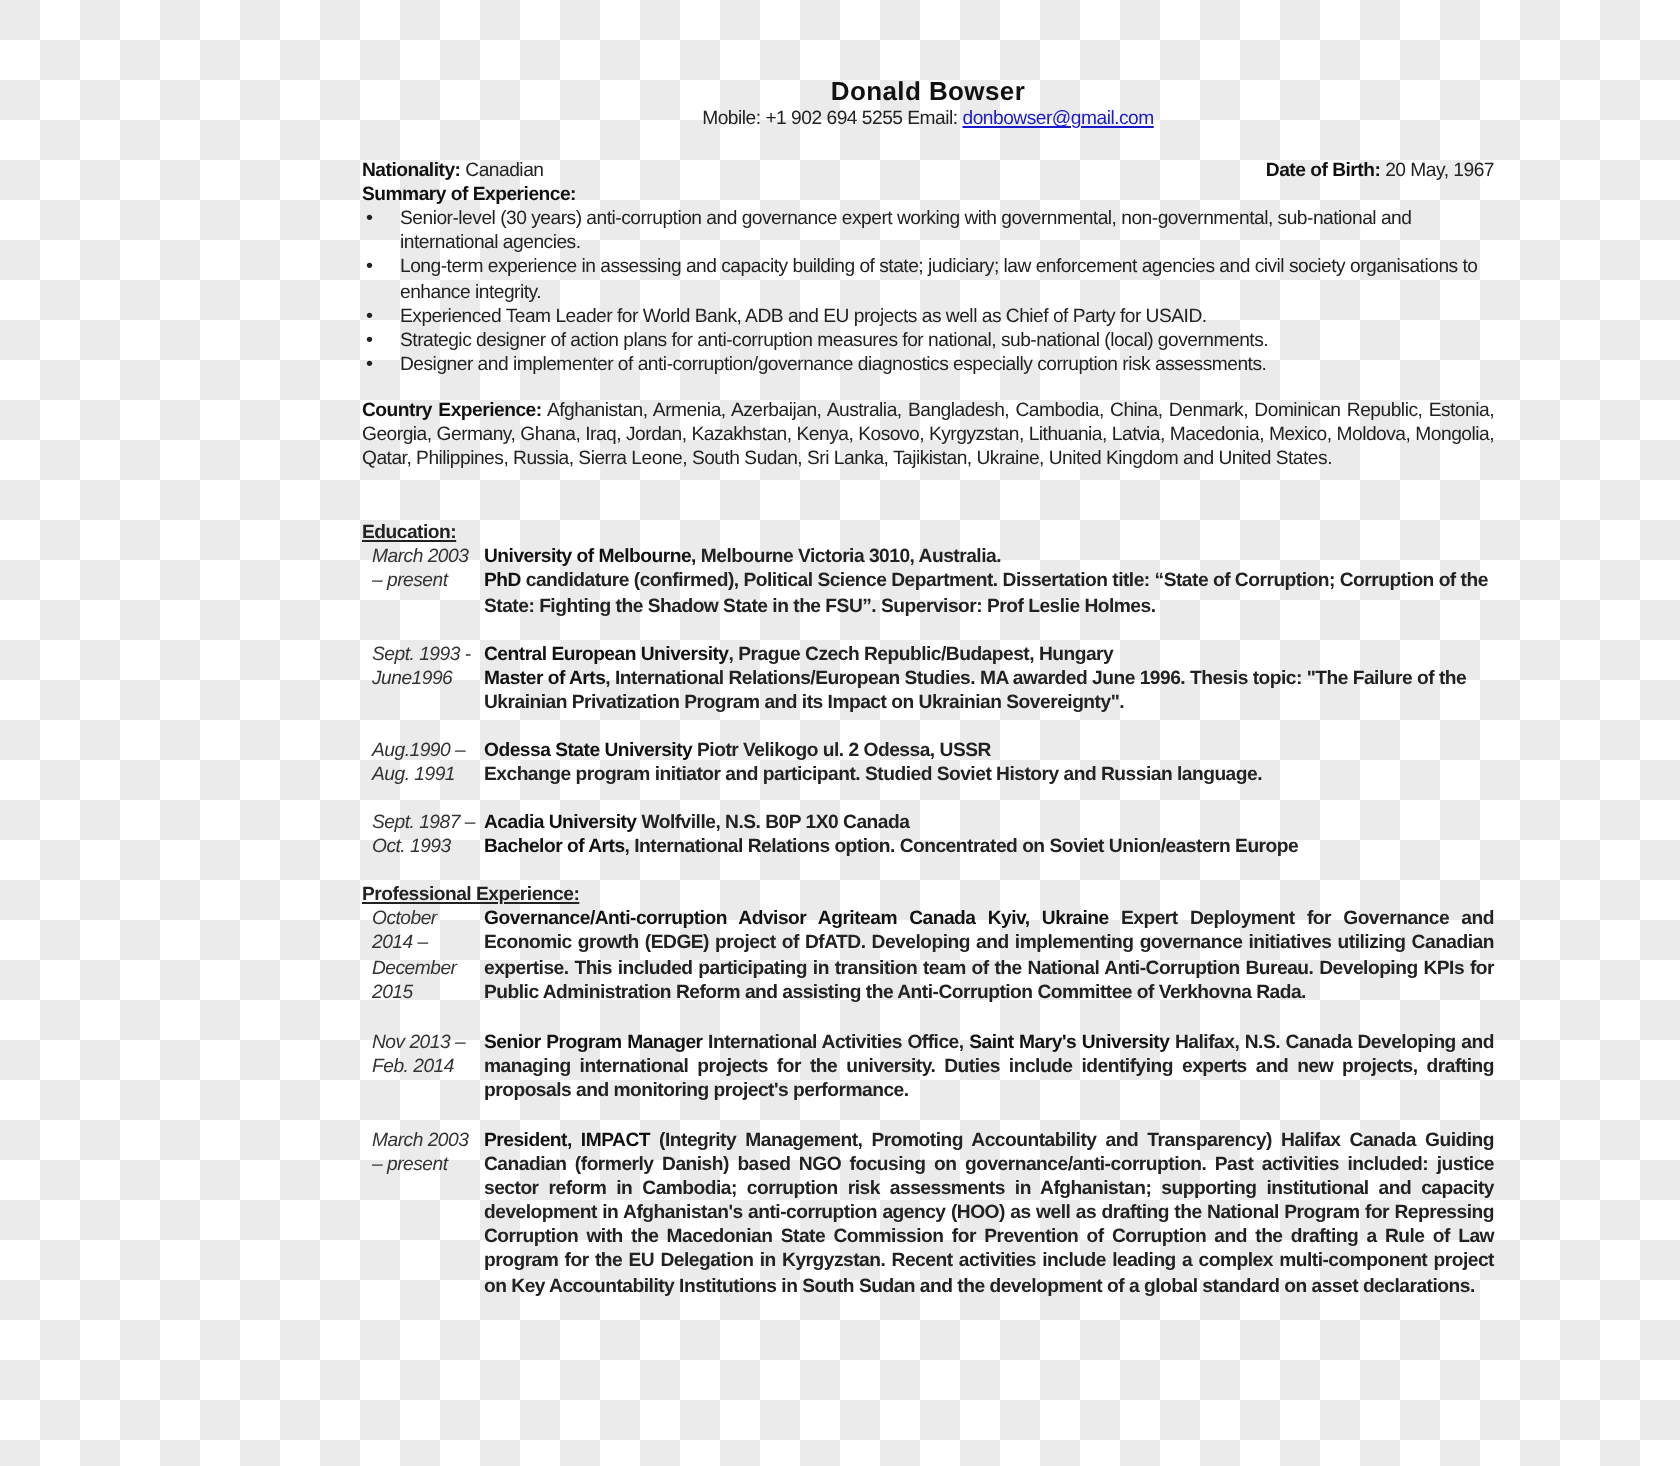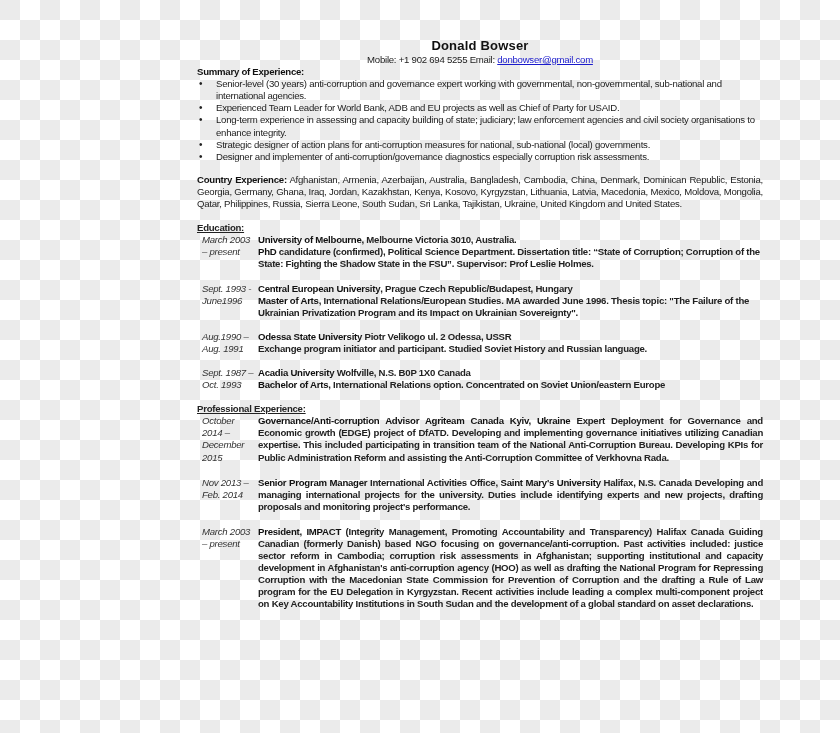--- a/index.html
+++ b/index.html
@@ -9,52 +9,56 @@
     background-image:
       linear-gradient(45deg, #ebebeb 25%, transparent 25%, transparent 75%, #ebebeb 75%),
       linear-gradient(45deg, #ebebeb 25%, transparent 25%, transparent 75%, #ebebeb 75%);
     background-size:40px 40px;
     background-position:20px 0, 0 20px;
     font-family:"Liberation Sans", sans-serif;
     color:#222;
   }
   .page {
     position:absolute; left:181px; top:38px; width:566px;
-    font-size:9.6px; line-height:12.1px; letter-spacing:-0.25px;padding-left:16px;
+    font-size:9.6px; line-height:12.1px; letter-spacing:-0.25px;
   }
   .name { text-align:center; font-weight:bold; font-size:13px; line-height:15px; letter-spacing:0.2px; color:#111; }
   .contact { text-align:center; margin-top:1px; }
   .contact a { color:#1a1acc; text-decoration:underline; }
   .row-between { display:flex; justify-content:space-between; margin-top:14px; }
   b { color:#111; }
   ul { margin:0; padding:0 0 0 19px; }
   ul li { list-style:none; position:relative; }
   ul li::before { content:"•"; position:absolute; left:-17px; top:0; font-size:10px; }
   .justify { text-align:justify; }
-  .section-head { font-weight:bold; text-decoration:underline; margin-top:12px; }
+  .section-head { font-weight:bold; text-decoration:underline; margin-top:25px; }
   .entry { display:flex; }
   .entry .dates { width:61px; flex:none; font-style:italic; padding-left:5px; box-sizing:border-box; color:#333; }
   .entry .body { flex:1;font-weight:bold; }
   .gap-edu { margin-top:12px; }
 </style>
 </head>
 <body>
 
 <div class="page">
   <div class="name">Donald Bowser</div>
   <div class="contact">
     <span>Mobile: +1 902 694 5255 Email: </span><a>donbowser@gmail.com</a>
   </div>
 
+  <div class="row-between">
+    <span><b>Nationality:</b><span> Canadian</span></span>
+    <span><b>Date of Birth:</b><span> 20 May, 1967</span></span>
+  </div>
 
   <div><b>Summary of Experience:</b></div>
   <ul>
     <li>Senior-level (30 years) anti-corruption and governance expert working with governmental, non-governmental, sub-national and international agencies.</li>
+    <li>Long-term experience in assessing and capacity building of state; judiciary; law enforcement agencies and civil society organisations to enhance integrity.</li>
     <li>Experienced Team Leader for World Bank, ADB and EU projects as well as Chief of Party for USAID.</li>
-    <li>Long-term experience in assessing and capacity building of state; judiciary; law enforcement agencies and civil society organisations to enhance integrity.</li>
     <li>Strategic designer of action plans for anti-corruption measures for national, sub-national (local) governments.</li>
     <li>Designer and implementer of anti-corruption/governance diagnostics especially corruption risk assessments.</li>
   </ul>
 
   <div class="justify" style="margin-top:11px">
     <b>Country Experience:</b><span> Afghanistan, Armenia, Azerbaijan, Australia, Bangladesh, Cambodia, China, Denmark, Dominican Republic, Estonia, Georgia, Germany, Ghana, Iraq, Jordan, Kazakhstan, Kenya, Kosovo, Kyrgyzstan, Lithuania, Latvia, Macedonia, Mexico, Moldova, Mongolia, Qatar, Philippines, Russia, Sierra Leone, South Sudan, Sri Lanka, Tajikistan, Ukraine, United Kingdom and United States.</span>
   </div>
 
   <div class="section-head">Education:</div>
 

